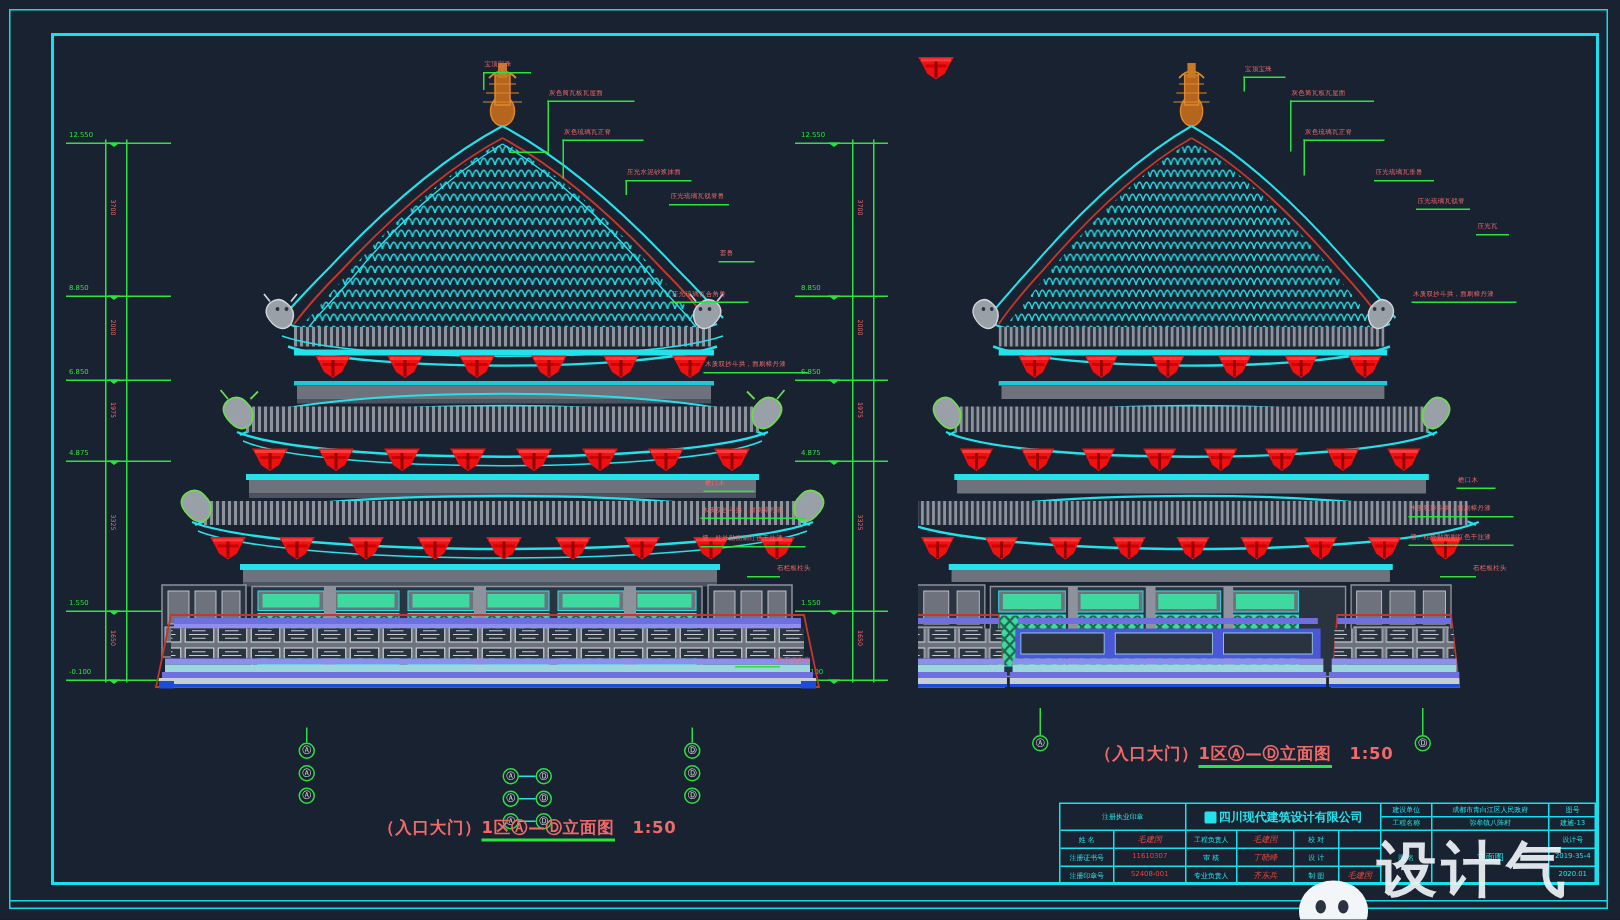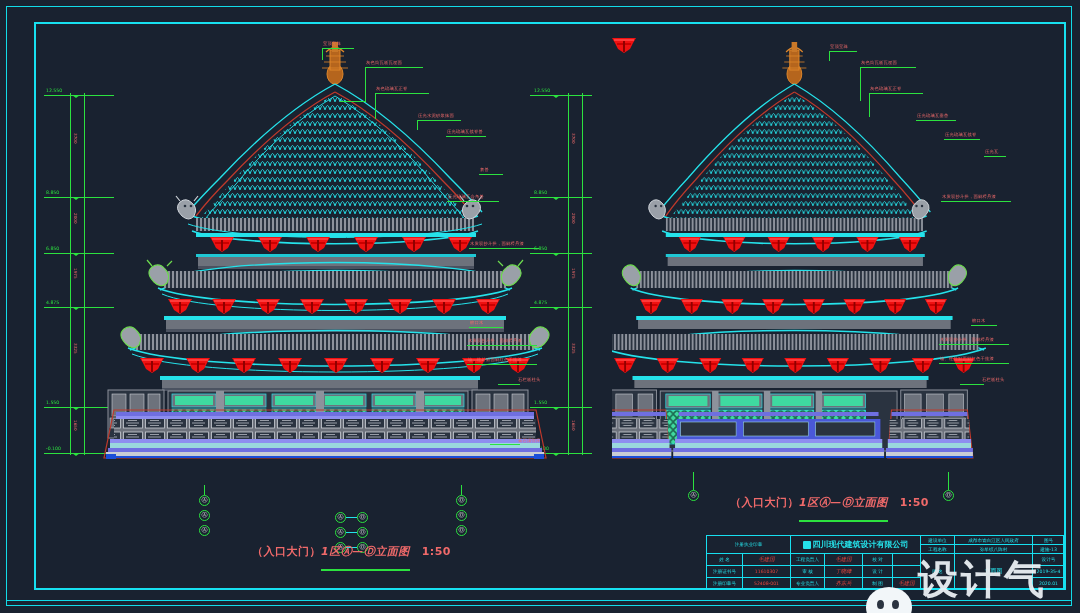--- a/index.html
+++ b/index.html
@@ -8,21 +8,21 @@
   .abs{position:absolute;}
   
   .frame-outer{left:6px;top:6px;width:1066px;height:600px;border:1.5px solid #12dbe8;box-sizing:border-box;}
   .frame-inner{left:34px;top:22px;width:1032px;height:568px;border:2px solid #17e0f0;box-sizing:border-box;}
   .frame-bottomline{left:6px;top:600px;width:1066px;height:0;border-top:1.5px solid #12dbe8;}
   .txt-red{color:#f06a6a;font-size:4.3px;letter-spacing:.2px;white-space:nowrap;line-height:5px;}
   .lead{background:#2ce23f;height:1px;}
   .leadv{background:#2ce23f;width:1px;}
   
   .dwg-title{white-space:nowrap;font-size:11px;color:#f06a6a;font-weight:bold;letter-spacing:.5px;}
-  .dwg-title .ul{border-bottom:2.5px solid #2ce23f;padding-bottom:11px;font-style:italic;}
+  .dwg-title .ul{border-bottom:2.5px solid #2ce23f;padding-bottom:1px;}
   .dwg-title .scale{color:#f06a6a;margin-left:12px;}
   
   .bub{width:11px;height:11px;border:1.2px solid #2ce23f;border-radius:50%;color:#e8e8e8;font-size:6px;
        display:flex;align-items:center;justify-content:center;background:#192230;box-sizing:border-box;}
   .bub-stem{width:1px;background:#2ce23f;}
   
   .lvl-txt{color:#2ce23f;font-size:4.6px;white-space:nowrap;}
   .lvl-line{height:1px;background:#2ce23f;}
   .lvl-tri{width:0;height:0;border-left:4px solid transparent;border-right:4px solid transparent;border-top:3px solid #2ce23f;}
   

